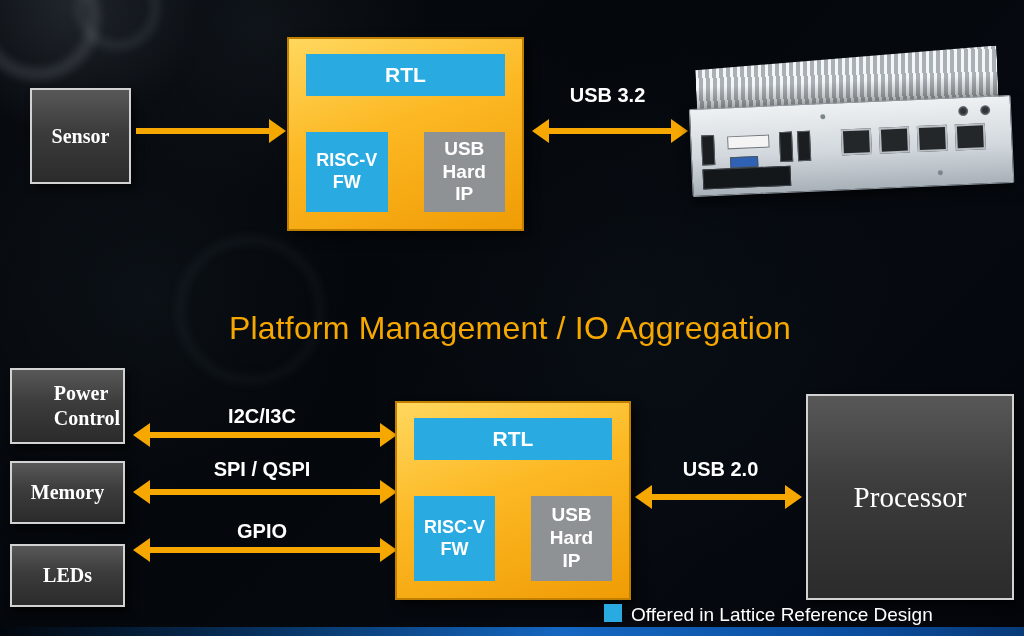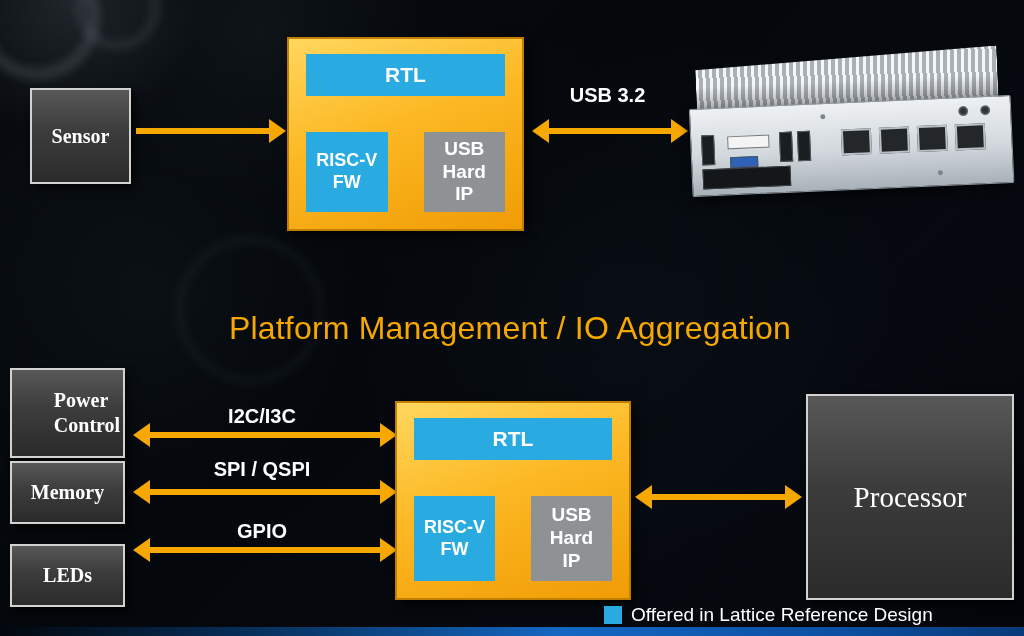--- a/index.html
+++ b/index.html
@@ -23,21 +23,21 @@
 
   
   .block{
     position:absolute; display:flex; align-items:center; justify-content:center;
     background:linear-gradient(180deg,#585858 0%, #3c3c3c 45%, #2b2b2b 100%);
     border:2px solid #d2d2d2; box-shadow:4px 5px 7px rgba(0,0,0,.65);
     color:#fff; font-weight:bold; font-size:20px; text-align:left;
     white-space:pre-line; line-height:1.25;font-family:Liberation Serif, serif;
   }
   .sensor   { left:30px;  top:88px;  width:101px; height:96px; }
-  .power    { left:10px;  top:368px; width:115px; height:90px;padding-left:39px; }
+  .power    { left:10px;  top:368px; width:115px; height:76px;padding-left:39px; }
   .memory   { left:10px;  top:461px; width:115px; height:63px; }
   .leds     { left:10px;  top:544px; width:115px; height:63px; }
   .processor{ left:806px; top:394px; width:208px; height:206px; font-weight:400; font-size:29px; }
 
   
   .fpga{
     position:absolute;
     background:linear-gradient(160deg,#ffd75e 0%, #fcb823 45%, #f09c05 100%);
     border:2px solid #c07f00; box-shadow:5px 6px 9px rgba(0,0,0,.65);
     display:grid; grid-template-columns:1fr 1fr; grid-template-rows:42px 1fr;
@@ -109,21 +109,21 @@
   .vga{ left:38px; top:49px; width:28px; height:11px; background:#2f62b5; border:1px solid #4a5560; }
   .usbp{ width:13px; height:30px; background:#1b1e21; border:1px solid #555b60; top:26px; }
   .usbp.u1{ left:10px; } .usbp.u2{ left:88px; } .usbp.u3{ left:106px; }
   .lan{ width:30px; height:26px; top:26px; background:#24272a; border:2px solid #b9bfc4; }
   .lan.p1{ left:150px; } .lan.p2{ left:188px; } .lan.p3{ left:226px; } .lan.p4{ left:264px; }
   .bay{ left:10px; bottom:6px; width:88px; height:20px; background:#14171a; border:1px solid #3a4045; }
   .screw{ width:5px; height:5px; border-radius:50%; background:#7c858c; }
   .screw.s1{ left:130px; top:10px; } .screw.s2{ right:70px; bottom:10px; }
 
   
-  .legend{ position:absolute; left:604px; top:604px; display:flex; align-items:center; gap:9px; }
+  .legend{ position:absolute; left:604px; top:604px; display:flex; gap:9px; }
   .legend-swatch{ width:18px; height:18px; background:#29ABE2; }
   .legend-text{ color:#fff; font-size:19px; }
   .bottom-bar{
     position:absolute; left:0; bottom:0; width:1024px; height:9px;
     background:linear-gradient(90deg,#02070d 0%, #07305c 25%, #1467c2 55%, #0b4fa2 82%, #083a78 100%);
   }
 </style>
 </head>
 <body>
 
@@ -187,20 +187,21 @@
 
   <div class="fpga fpga-bottom">
     <div class="cell rtl">RTL</div>
     <div class="cell riscv">RISC-V
 FW</div>
     <div class="cell usbip">USB
 Hard
 IP</div>
   </div>
 
+  <div class="lbl usb2">USB 2.0</div>
   <div class="arrow both a-usb2"></div>
 
   <div class="block processor">Processor</div>
 
   <div class="legend">
     <div class="legend-swatch"></div>
     <div class="legend-text">Offered in Lattice Reference Design</div>
   </div>
 
   <div class="bottom-bar"></div>

